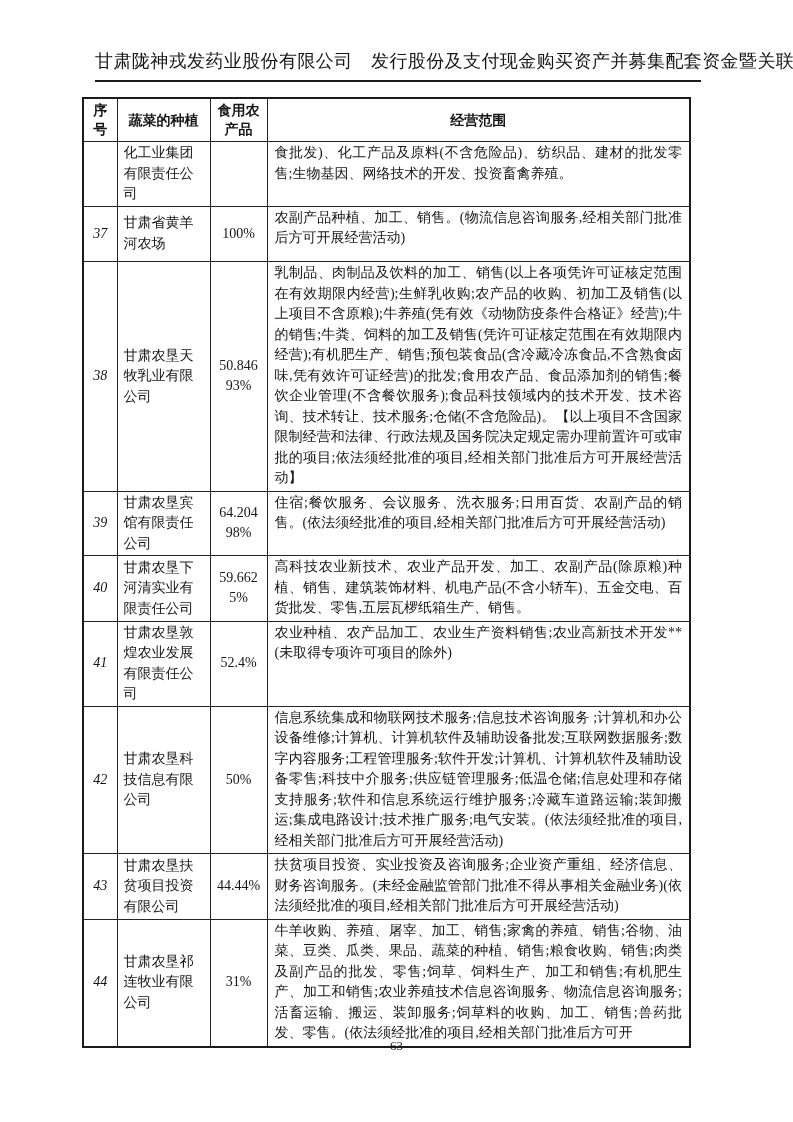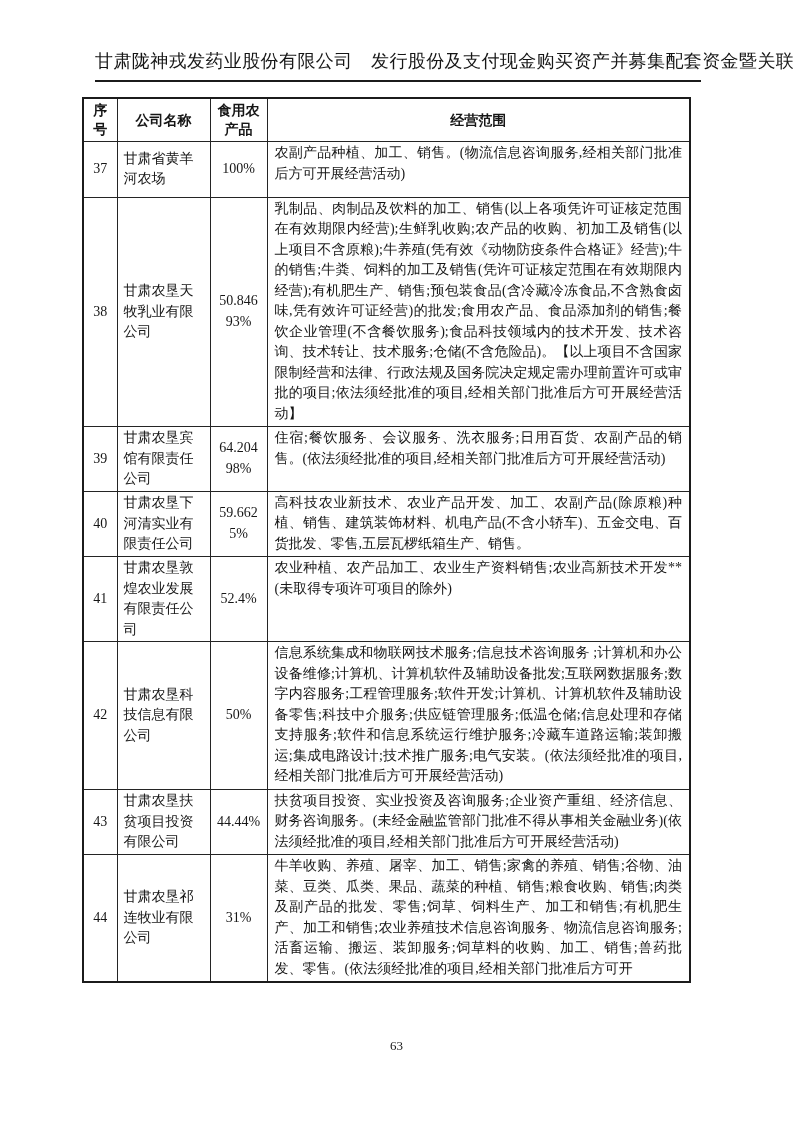--- a/index.html
+++ b/index.html
@@ -54,20 +54,21 @@
   th.h-ratio { padding: 2px 2px; }
   td {
     border: 1px solid #242424;
     font-size: 14px;
     line-height: 20.5px;
   }
   td.no {
     text-align: center;
     vertical-align: middle;
     padding: 17px 2px;
+    font-style: italic;
   }
   td.name {
     vertical-align: middle;
     text-align: left;
     padding: 1px 6px;
     word-break: break-all;
   }
   td.ratio {
     text-align: center;
     vertical-align: middle;
@@ -97,26 +98,32 @@
 <table class="main-table">
   <colgroup>
     <col class="c-no">
       <col class="c-name">
       <col class="c-ratio">
       <col class="c-scope">
   </colgroup>
   <thead>
     <tr>
       <th class="h-no">序号</th>
-      <th>公司名称</th>
+      <th>蔬菜的种植</th>
       <th class="h-ratio">食用农产品</th>
       <th>经营范围</th>
     </tr>
   </thead>
   <tbody>
+    <tr>
+      <td class="no"></td>
+      <td class="name">化工业集团有限责任公司</td>
+      <td class="ratio"></td>
+      <td class="scope">食批发)、化工产品及原料(不含危险品)、纺织品、建材的批发零售;生物基因、网络技术的开发、投资畜禽养殖。</td>
+    </tr>
     <tr>
       <td class="no">37</td>
       <td class="name">甘肃省黄羊河农场</td>
       <td class="ratio">100%</td>
       <td class="scope">农副产品种植、加工、销售。(物流信息咨询服务,经相关部门批准后方可开展经营活动)</td>
     </tr>
     <tr>
       <td class="no">38</td>
       <td class="name">甘肃农垦天牧乳业有限公司</td>
       <td class="ratio">50.846

